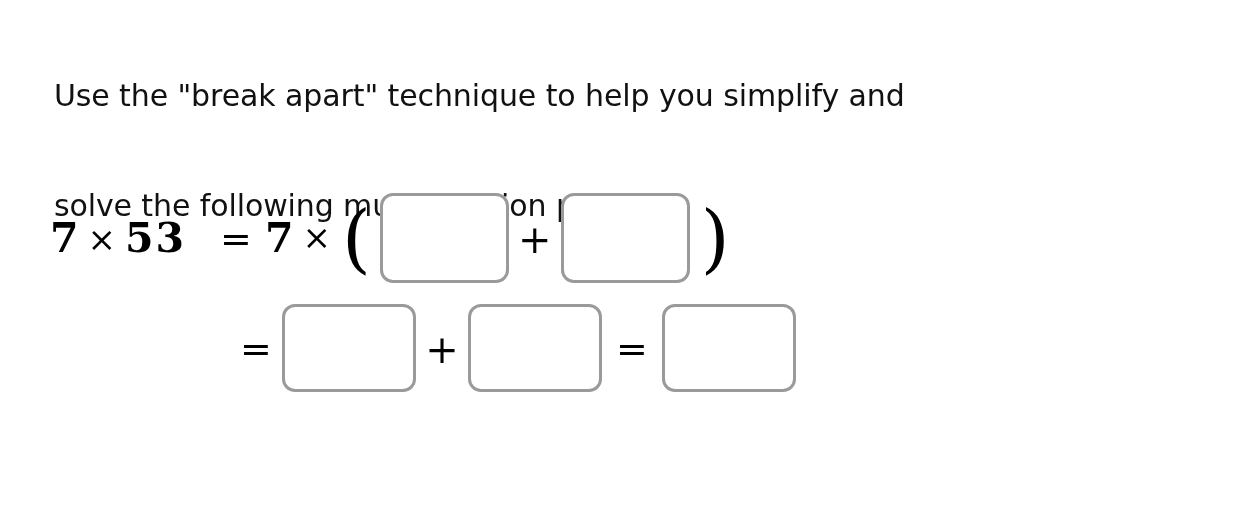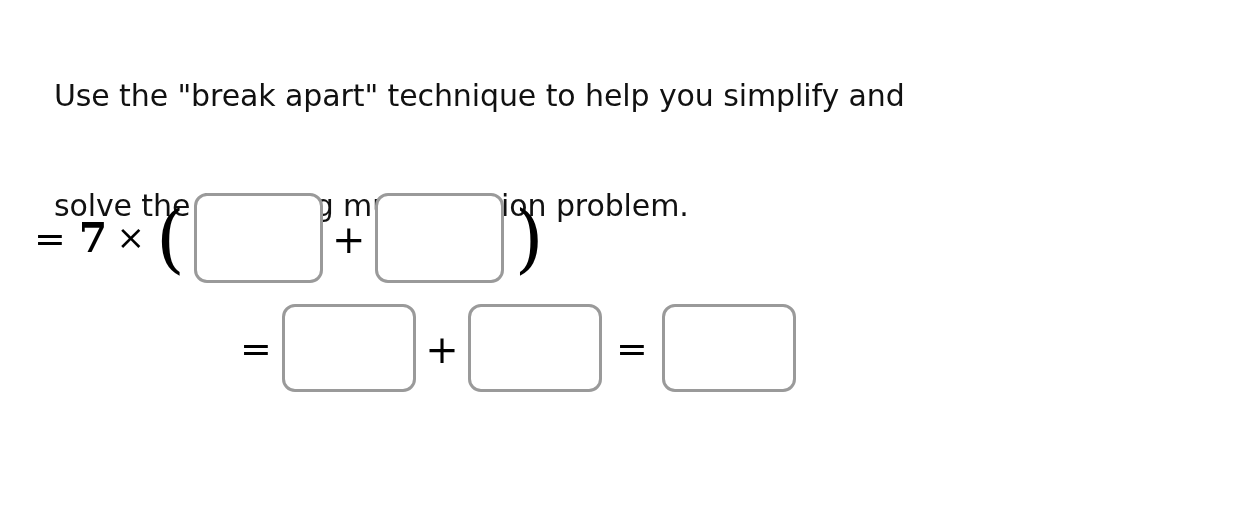--- a/index.html
+++ b/index.html
@@ -147,20 +147,23 @@
 
 <div class="prompt">
   <span>Use the "break apart" technique to help you simplify and</span><br>
   <span>solve the following multiplication problem.</span>
 </div>
 
 <div class="math-area">
 
   <div class="math-row row-1">
 
+    <span class="math-token lhs">
+      <span>7</span><span class="times-lhs">×</span><span>53</span>
+    </span>
 
     <span class="math-token eq-main">=</span>
 
     <span class="math-token seven-2">7</span>
     <span class="math-token times-2">×</span>
     <span class="math-token paren paren-open">(</span>
 
     <input class="answer-box box-r1" type="text" placeholder="" style="">
 
     <span class="math-token plus">+</span>

